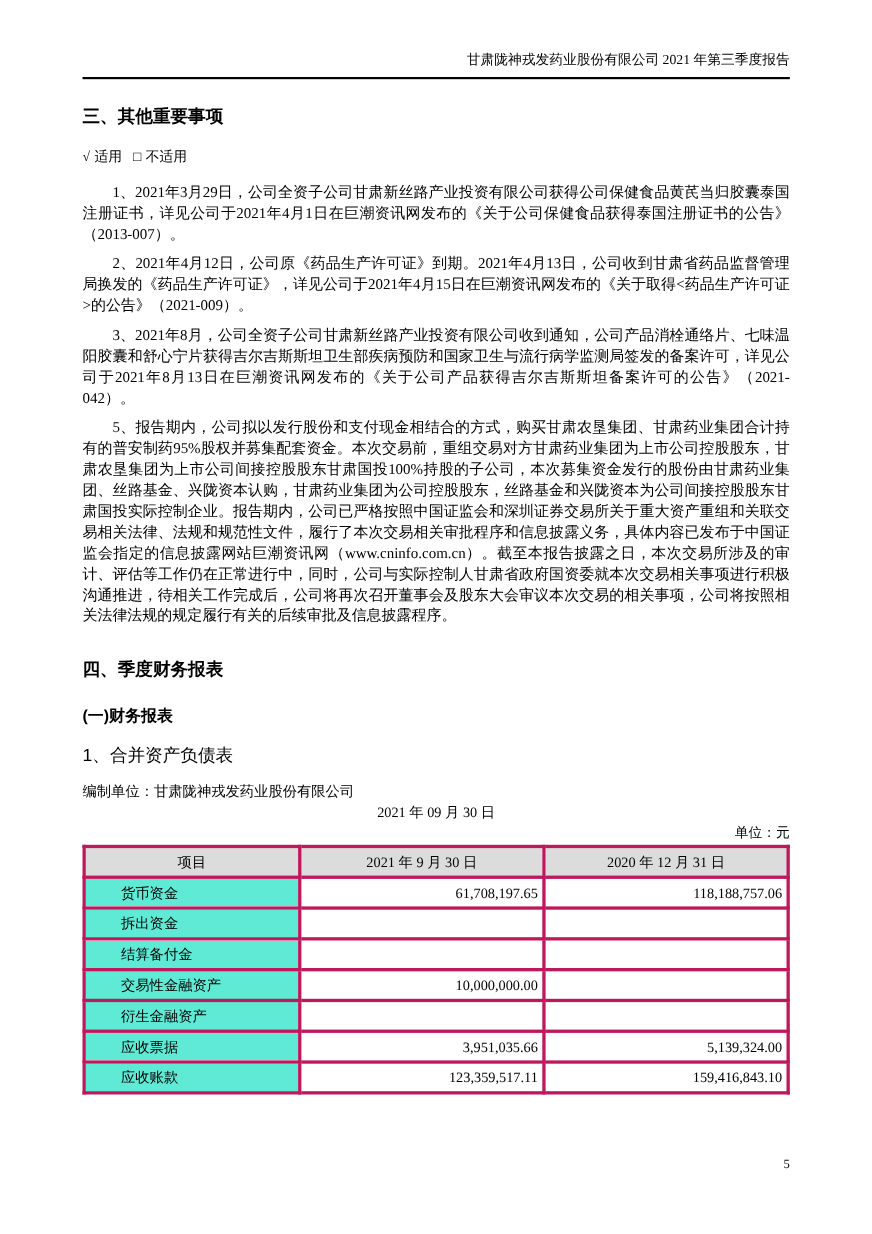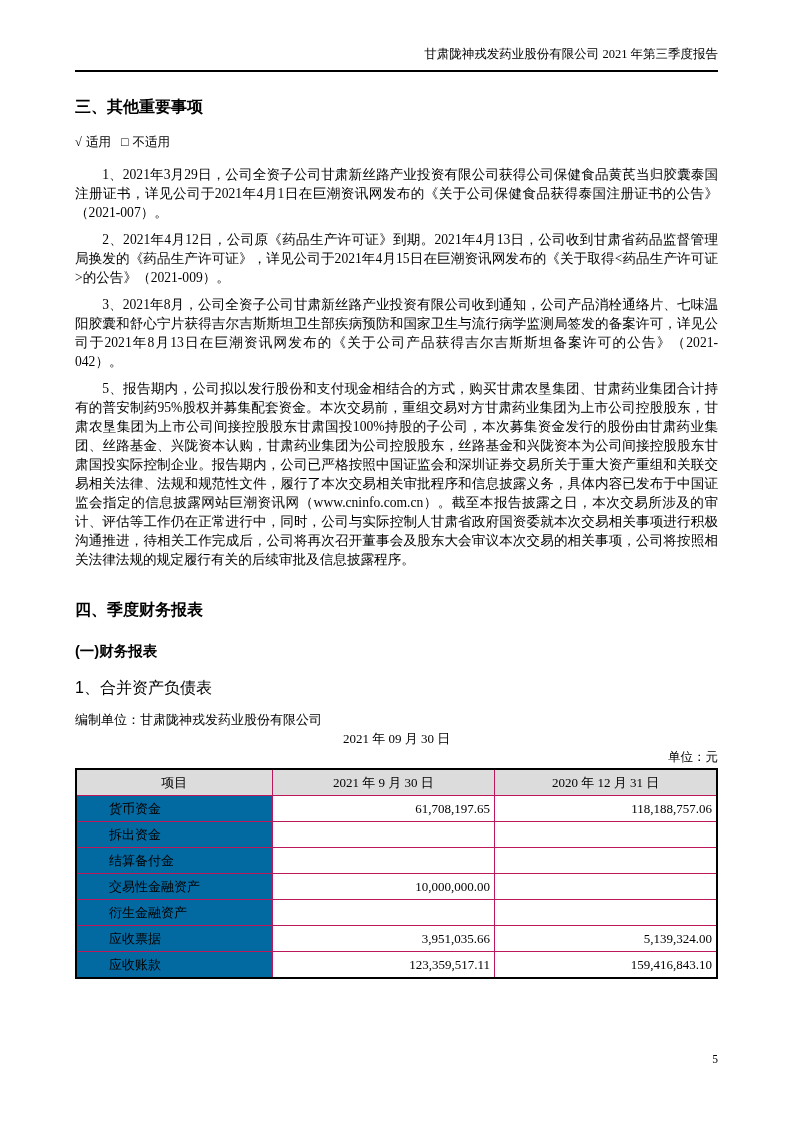--- a/index.html
+++ b/index.html
@@ -82,32 +82,32 @@
   }
   table.bs-table {
     border-collapse: collapse;
     width: 100%;
     margin-top: 3px;
     font-size: 13px;
     border: 2px solid #000;
     table-layout: fixed;
   }
   table.bs-table th, table.bs-table td {
-    border: 1px solid #be185d;
+    border: 3px solid #be185d;
     height: 23px;
     padding: 1px 4px;
     overflow: hidden;
     white-space: nowrap;
   }
   table.bs-table th {
     background: #dcdcdc;
     font-weight: normal;
     text-align: center;
   }
-  td.lbl { background: #0369a1; text-align: left; }
+  td.lbl { background: #5eead4; text-align: left; }
   td.lbl.indent { padding-left: 32px; }
   tr.section-row td { background: #dcdcdc; }
   td.val { text-align: right; }
   .col-item { width: 195px; }
   .col-a { width: 221px; }
   .col-b { width: 221px; }
   .page-number {
     position: absolute;
     top: 1053px;
     right: 75px;
@@ -123,21 +123,21 @@
     <span>甘肃陇神戎发药业股份有限公司 2021 年第三季度报告</span>
   </div>
   <div class="header-rule"></div>
 
   <h2 class="sec-title">三、其他重要事项</h2>
 
   <div class="applicable-line">
     <span class="sym">√</span><span>适用</span><span class="gap"></span><span class="sym">□</span><span>不适用</span>
   </div>
 
-  <p class="body-para first">1、2021年3月29日，公司全资子公司甘肃新丝路产业投资有限公司获得公司保健食品黄芪当归胶囊泰国注册证书，详见公司于2021年4月1日在巨潮资讯网发布的《关于公司保健食品获得泰国注册证书的公告》（2021-007）。</p>
+  <p class="body-para first">1、2021年3月29日，公司全资子公司甘肃新丝路产业投资有限公司获得公司保健食品黄芪当归胶囊泰国注册证书，详见公司于2021年4月1日在巨潮资讯网发布的《关于公司保健食品获得泰国注册证书的公告》（2013-007）。</p>
   <p class="body-para">2、2021年4月12日，公司原《药品生产许可证》到期。2021年4月13日，公司收到甘肃省药品监督管理局换发的《药品生产许可证》，详见公司于2021年4月15日在巨潮资讯网发布的《关于取得&lt;药品生产许可证&gt;的公告》（2021-009）。</p>
   <p class="body-para">3、2021年8月，公司全资子公司甘肃新丝路产业投资有限公司收到通知，公司产品消栓通络片、七味温阳胶囊和舒心宁片获得吉尔吉斯斯坦卫生部疾病预防和国家卫生与流行病学监测局签发的备案许可，详见公司于2021年8月13日在巨潮资讯网发布的《关于公司产品获得吉尔吉斯斯坦备案许可的公告》（2021-042）。</p>
   <p class="body-para">5、报告期内，公司拟以发行股份和支付现金相结合的方式，购买甘肃农垦集团、甘肃药业集团合计持有的普安制药95%股权并募集配套资金。本次交易前，重组交易对方甘肃药业集团为上市公司控股股东，甘肃农垦集团为上市公司间接控股股东甘肃国投100%持股的子公司，本次募集资金发行的股份由甘肃药业集团、丝路基金、兴陇资本认购，甘肃药业集团为公司控股股东，丝路基金和兴陇资本为公司间接控股股东甘肃国投实际控制企业。报告期内，公司已严格按照中国证监会和深圳证券交易所关于重大资产重组和关联交易相关法律、法规和规范性文件，履行了本次交易相关审批程序和信息披露义务，具体内容已发布于中国证监会指定的信息披露网站巨潮资讯网（www.cninfo.com.cn）。截至本报告披露之日，本次交易所涉及的审计、评估等工作仍在正常进行中，同时，公司与实际控制人甘肃省政府国资委就本次交易相关事项进行积极沟通推进，待相关工作完成后，公司将再次召开董事会及股东大会审议本次交易的相关事项，公司将按照相关法律法规的规定履行有关的后续审批及信息披露程序。</p>
 
   <h2 class="sec-title sec4">四、季度财务报表</h2>
   <h3 class="sub-title">(一)财务报表</h3>
   <h4 class="sub-title2">1、合并资产负债表</h4>
 
   <div class="prepared">编制单位：甘肃陇神戎发药业股份有限公司</div>
   <div class="stmt-date">2021 年 09 月 30 日</div>

